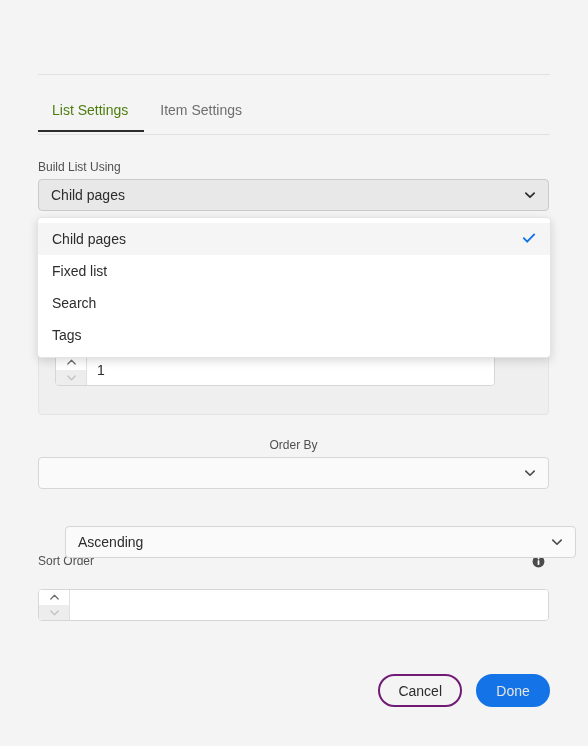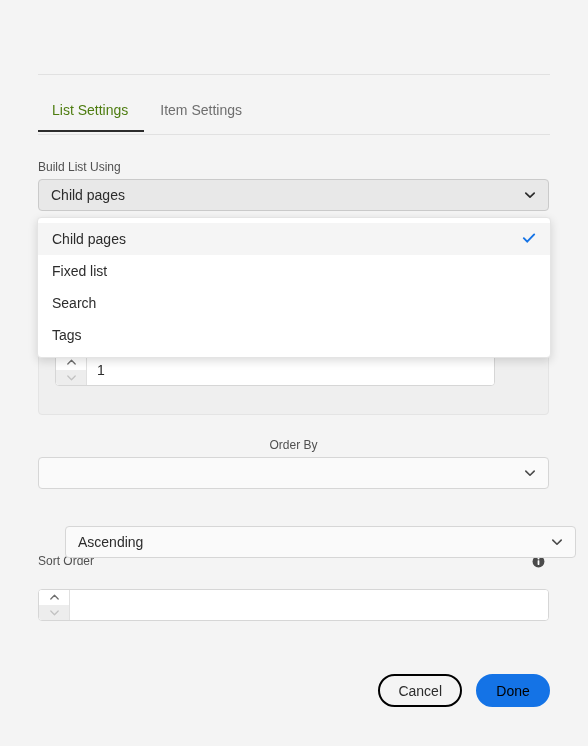--- a/index.html
+++ b/index.html
@@ -207,28 +207,28 @@
     border-radius: 17px;
     font-family: "Liberation Sans", sans-serif;
     font-size: 14px;
     cursor: pointer;
     display: flex; align-items: center; justify-content: center;
     padding: 0 18px;
     white-space: nowrap;
   }
   .btn-cancel {
     background: transparent;
-    border: 2px solid #000000;
+    border: 2px solid #701a75;
     color: #2c2c2c;
     min-width: 74px;
   }
   .btn-done {
     background: #1473e6;
     border: 2px solid #1473e6;
-    color: #000000;
+    color: #e5e5e5;
     min-width: 74px;
   }
 </style>
 </head>
 <body>
 
 <div id="app">
 
   <div class="header-rule"></div>
 

